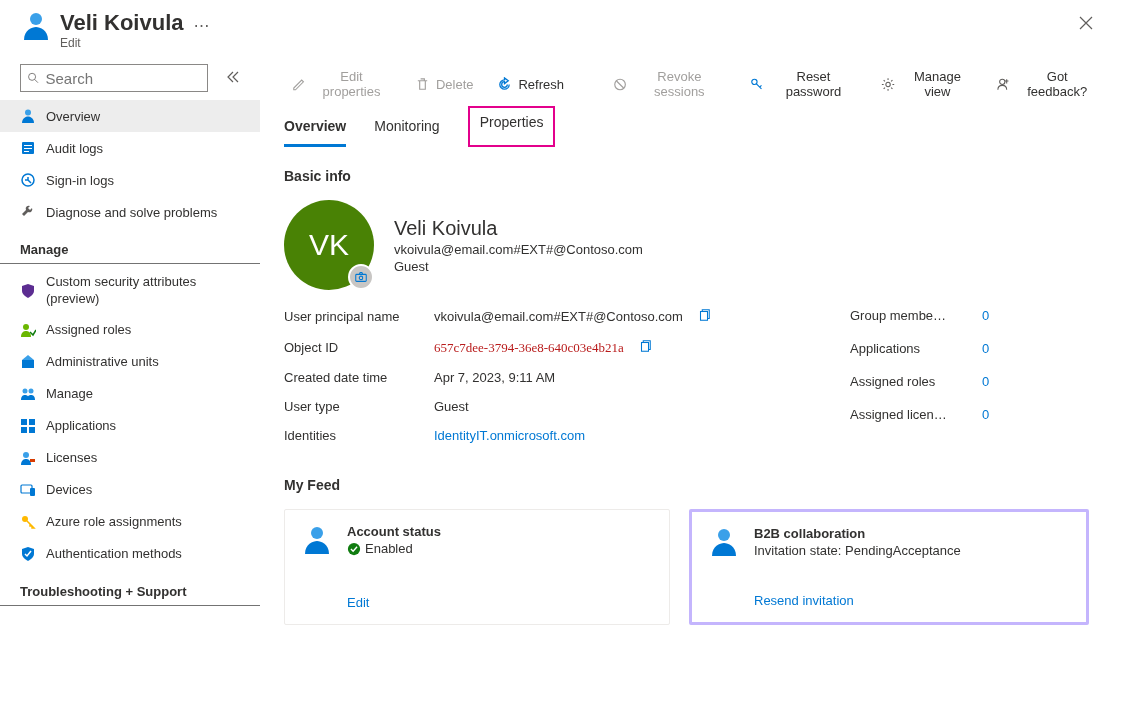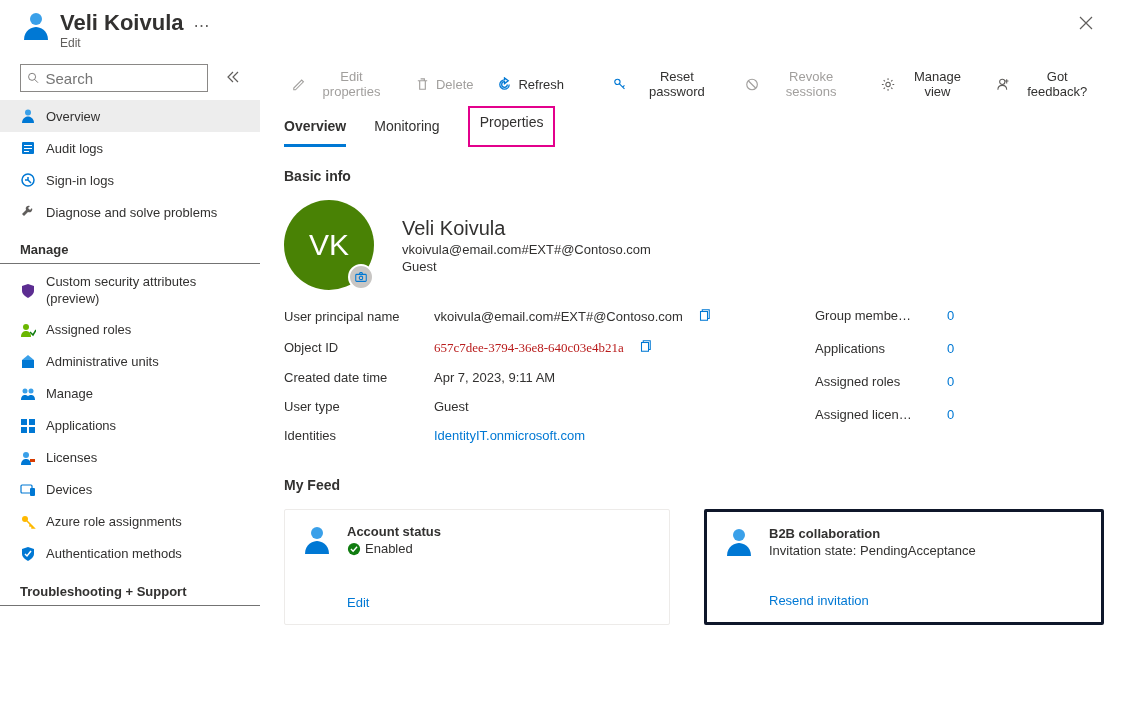--- a/index.html
+++ b/index.html
@@ -83,60 +83,60 @@
 .tabs { display:flex; gap:28px; margin-top:6px; border-bottom:1px solid transparent; }
 .tab {
   font-size:14px; padding: 8px 0 10px 0; cursor:pointer;
   color:#323130;
 }
 .tab.active { font-weight:600; border-bottom:3px solid #0078d4; }
 .tab.boxed { border:2.5px solid #e3008c; padding:6px 10px 8px 10px; margin-top:-4px; }
 
 .section-title { font-size:14px; font-weight:600; margin-top:20px; margin-bottom:16px; }
 
-.profile-row { display:flex; align-items:center; gap:28px; margin-bottom:18px; }
+.profile-row { display:flex; align-items:center; gap:20px; margin-bottom:18px; }
 .avatar-wrap { position:relative; width:90px; height:90px; }
 .avatar-circle {
   width:90px; height:90px; border-radius:50%;
   background:#498205; display:flex; align-items:center; justify-content:center;
   color:#fff; font-size:30px; font-weight:400;
 }
 .cam-badge {
   position:absolute; bottom:0; right:0; width:26px; height:26px;
   border-radius:50%; background:#c8c6c4; border:2px solid #fff;
   display:flex; align-items:center; justify-content:center;
 }
 .cam-badge svg { width:14px; height:14px; }
 .profile-name { font-size:20px; font-weight:400; }
 .profile-email { font-size:13px; color:#323130; margin-top:2px; }
 .profile-type { font-size:13px; color:#323130; margin-top:2px; }
 
-.details-row { display:flex; gap:41px; }
+.details-row { display:flex; gap:76px; }
 .details-col1 { width:490px; }
 .detail-line { display:flex; align-items:center; margin-bottom:14px; font-size:13px; }
 .detail-label { width:150px; color:#323130; }
 .detail-value { color:#323130; }
 .detail-value.muted { color:#b91c1c;font-family:Liberation Serif, serif; }
 .detail-value.link { color:#0078d4; cursor:pointer; }
 .copy-ico { margin-left:14px; color:#0078d4; cursor:pointer; }
 .copy-ico svg { width:14px; height:14px; }
 
 .stats-col { }
 .stat-line { display:flex; align-items:center; margin-bottom:18px; font-size:13px; }
 .stat-label { width:120px; white-space:nowrap; overflow:hidden; text-overflow:ellipsis; color:#323130; }
 .stat-value { color:#0078d4; margin-left:12px; cursor:pointer; }
 
-.feed-row { display:flex; gap:34px; margin-top:12px; }
+.feed-row { display:flex; gap:19px; margin-top:12px; }
 .feed-card {
   border:1px solid #edebe9; border-radius:2px;
   width:386px; height:116px; padding:14px 16px;
   display:flex; gap:14px;
   position:relative;
 }
-.feed-card.boxed { border:3px solid #0f172a; width:400px; }
+.feed-card.boxed { border:3px solid #c4b5fd; width:400px; }
 .feed-icon { width:32px; height:32px; flex-shrink:0; }
 .feed-body { display:flex; flex-direction:column; }
 .feed-title { font-size:13px; font-weight:600; }
 .feed-status { font-size:13px; display:flex; align-items:center; gap:4px; margin-top:2px; }
 .feed-link { color:#0078d4; font-size:13px; margin-top:auto; cursor:pointer; }
 .check-circle { width:14px; height:14px; }
 
 
 .person-icon .head { fill:#3aa0e9; }
 .person-icon .body { fill:#0078d4; }
@@ -298,33 +298,33 @@
           </svg>
         <span>Delete</span>
       </button>
       <button class="tbtn">
         <svg viewBox="0 0 16 16">
             <path d="M13 8 A5 5 0 1 1 8 3 L8 1 L12 4 L8 7 L8 5 A3 3 0 1 0 11 8" fill="none" stroke="#0078d4" stroke-width="1.4"></path>
           </svg>
         <span>Refresh</span>
       </button>
       <div class="toolbar-spacer-sm"></div>
+      <button class="tbtn disabled">
+        <svg viewBox="0 0 16 16">
+            <circle cx="8" cy="8" r="6" fill="none" stroke="#a19f9d" stroke-width="1.3"></circle>
+            <path d="M4 4 L12 12" stroke="#a19f9d" stroke-width="1.3"></path>
+          </svg>
+        <span>Revoke sessions</span>
+      </button>
       <button class="tbtn">
         <svg viewBox="0 0 16 16">
             <circle cx="5" cy="5" r="3" fill="none" stroke="#0078d4" stroke-width="1.3"></circle>
             <path d="M7 7 L13 13 M11 11 L13 9" stroke="#0078d4" stroke-width="1.3"></path>
           </svg>
         <span>Reset password</span>
-      </button>
-      <button class="tbtn disabled">
-        <svg viewBox="0 0 16 16">
-            <circle cx="8" cy="8" r="6" fill="none" stroke="#a19f9d" stroke-width="1.3"></circle>
-            <path d="M4 4 L12 12" stroke="#a19f9d" stroke-width="1.3"></path>
-          </svg>
-        <span>Revoke sessions</span>
       </button>
       <button class="tbtn">
         <svg viewBox="0 0 16 16">
             <circle cx="8" cy="8" r="2.5" fill="none" stroke="#605e5c" stroke-width="1.2"></circle>
             <path d="M8 1 V3 M8 13 V15 M1 8 H3 M13 8 H15 M3 3 L4.5 4.5 M11.5 11.5 L13 13 M3 13 L4.5 11.5 M11.5 4.5 L13 3" stroke="#605e5c" stroke-width="1.2"></path>
           </svg>
         <span>Manage view</span>
       </button>
       <button class="tbtn feedback">
         <svg viewBox="0 0 16 16">

